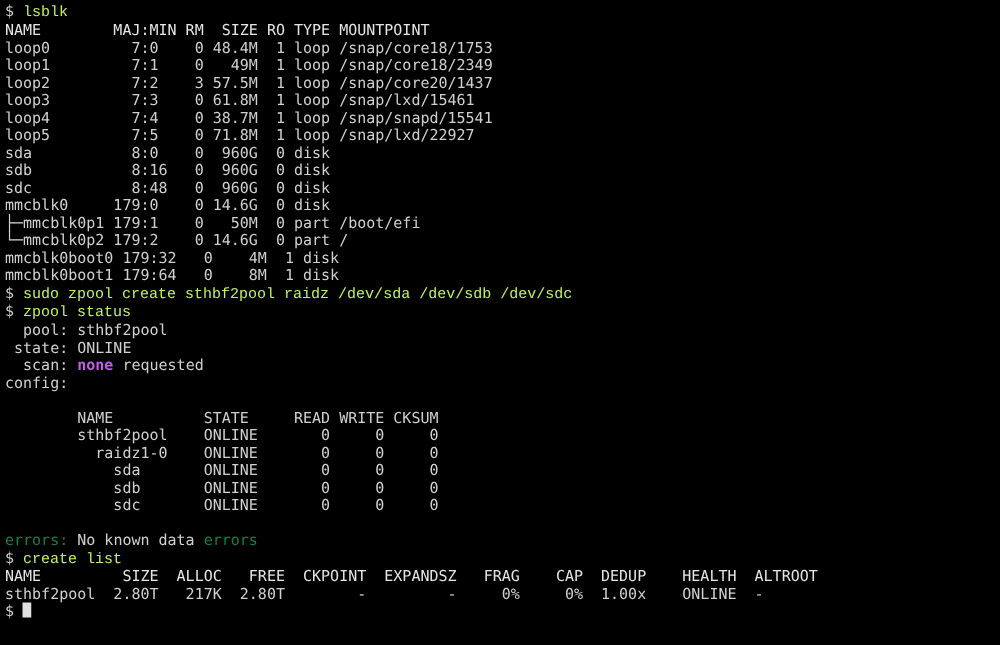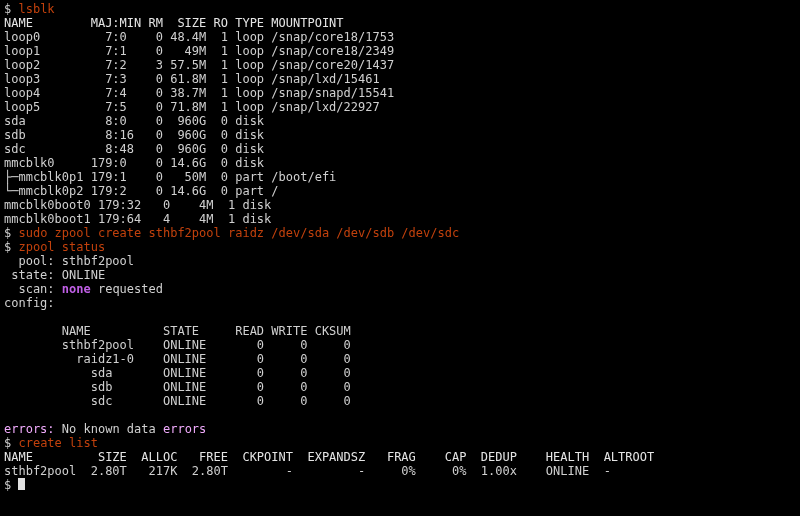--- a/index.html
+++ b/index.html
@@ -11,24 +11,24 @@
     font-size: 12px;
     line-height: 14px;
   }
   .terminal {
     padding: 2px 4px;
     white-space: pre;
     width: 800px;
     box-sizing: border-box;
   }
   .prompt   { color: #d0d0d0; }
-  .cmd      { color: #c2410c; }
+  .cmd      { color: #bef264; font-family: Liberation Mono, monospace; }
   .header   { color: #e5e5e5; } 
   .text     { color: #d0d0d0; margin-top: 43px; }
-  .red      { color: #f0abfc; text-align: right; }
+  .red      { color: #15803d; text-align: right; }
   .magenta  { color: #c05fe6; font-weight: bold; }
   .cursor {
     display: inline-block;
     width: 7px;
     height: 12px;
     background: #e0e0e0;
     vertical-align: -1px;
   }
 </style>
 </head>
@@ -42,21 +42,21 @@
 <span class="text">loop3         7:3    0 61.8M  1 loop /snap/lxd/15461</span>
 <span class="text">loop4         7:4    0 38.7M  1 loop /snap/snapd/15541</span>
 <span class="text">loop5         7:5    0 71.8M  1 loop /snap/lxd/22927</span>
 <span class="text">sda           8:0    0  960G  0 disk </span>
 <span class="text">sdb           8:16   0  960G  0 disk </span>
 <span class="text">sdc           8:48   0  960G  0 disk </span>
 <span class="text">mmcblk0     179:0    0 14.6G  0 disk </span>
 <span class="text">├─mmcblk0p1 179:1    0   50M  0 part /boot/efi</span>
 <span class="text">└─mmcblk0p2 179:2    0 14.6G  0 part /</span>
 <span class="text">mmcblk0boot0 179:32   0    4M  1 disk </span>
-<span class="text">mmcblk0boot1 179:64   4    4M  1 disk </span>
+<span class="text">mmcblk0boot1 179:64   0    8M  1 disk </span>
 <span><span class="prompt">$ </span><span class="cmd">sudo zpool create sthbf2pool raidz /dev/sda /dev/sdb /dev/sdc</span></span>
 <span><span class="prompt">$ </span><span class="cmd">zpool status</span></span>
 <span><span class="text">  pool: </span><span class="text">sthbf2pool</span></span>
 <span><span class="text"> state: </span><span class="text">ONLINE</span></span>
 <span><span class="text">  scan: </span><span class="magenta">none</span><span class="text"> requested</span></span>
 <span class="text">config:</span>
 <span class="text"></span>
 <span class="text">        NAME          STATE     READ WRITE CKSUM</span>
 <span class="text">        sthbf2pool    ONLINE       0     0     0</span>
 <span class="text">          raidz1-0    ONLINE       0     0     0</span>

